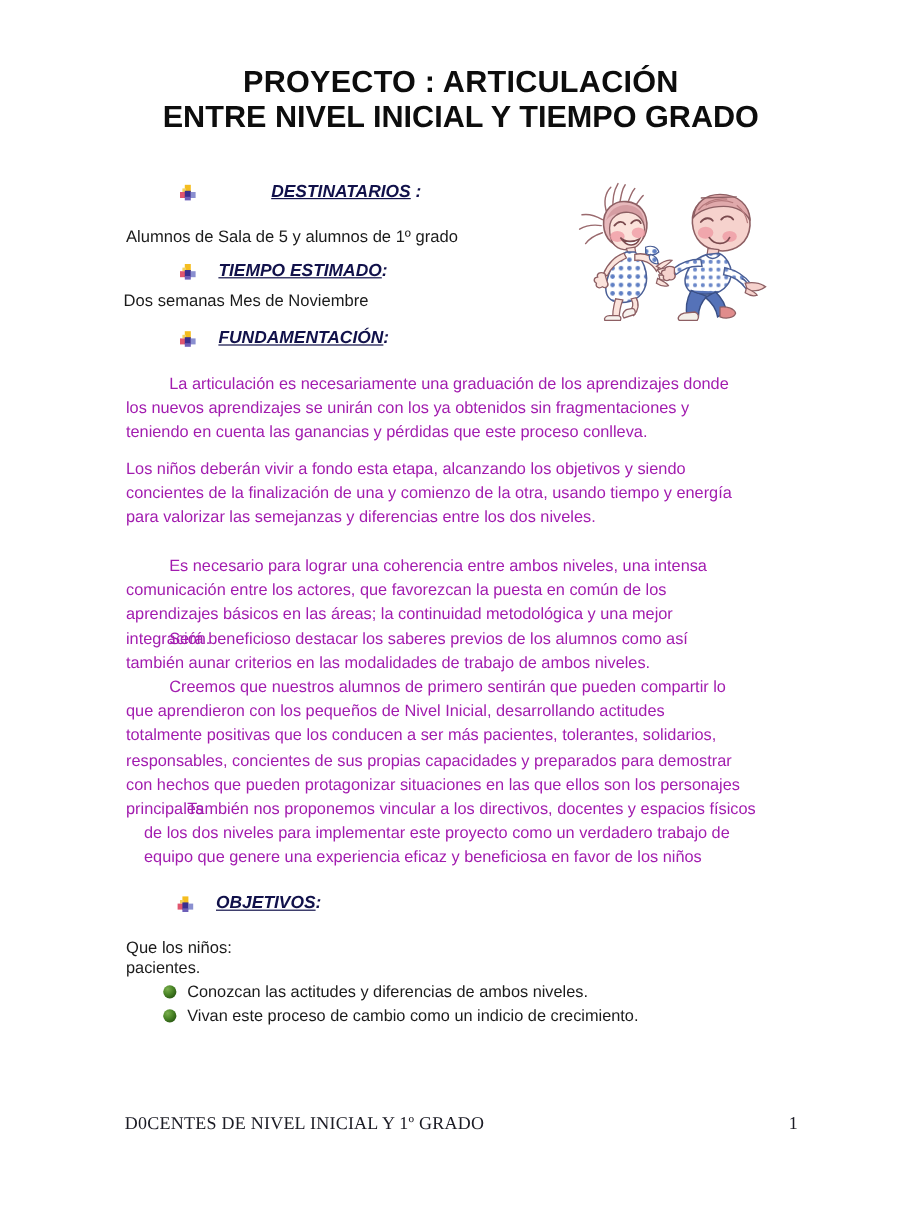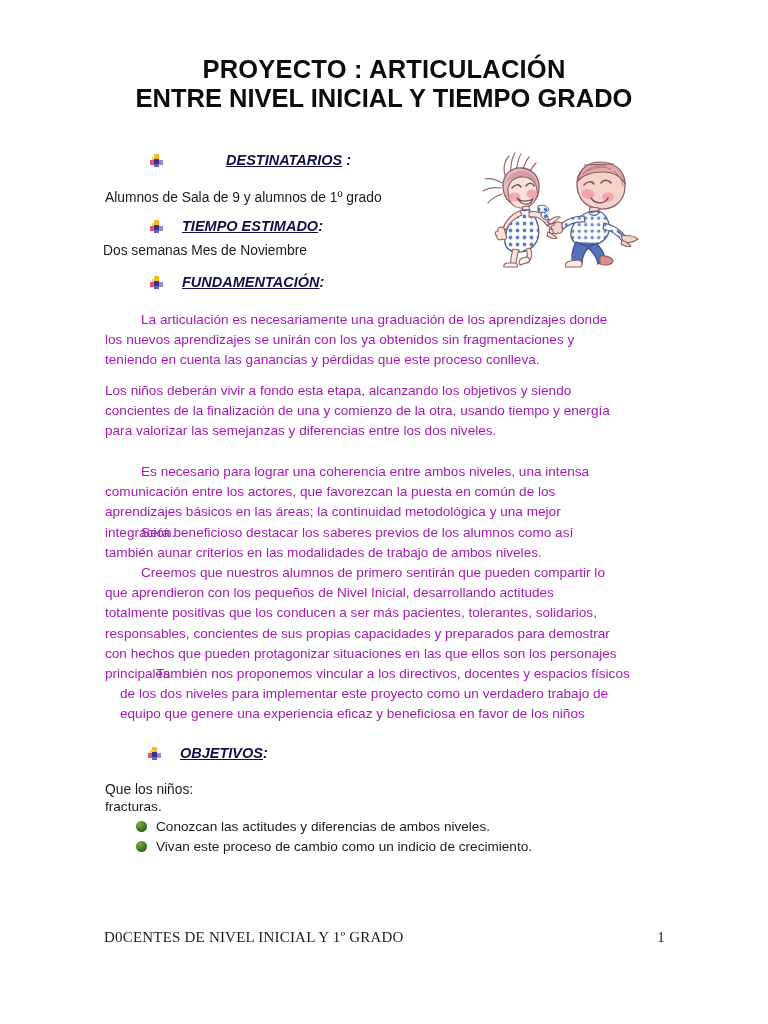--- a/index.html
+++ b/index.html
@@ -277,21 +277,21 @@
     <span class="bullet-cross">
       <i class="c-top"></i>
         <i class="c-tl"></i>
         <i class="c-left"></i>
         <i class="c-right"></i>
         <i class="c-mid"></i>
         <i class="c-bot"></i>
     </span>
     <span class="label"><span class="u">DESTINATARIOS</span><span> :</span></span>
   </div>
-  <div class="plain-line" style="left:105px; top:190px;">Alumnos de Sala de 9 y alumnos de 1º grado</div>
+  <div class="plain-line" style="left:105px; top:190px;">Alumnos de Sala de 5 y alumnos de 1º grado</div>
 
   <div class="section-head" style="left:150px; top:218px;">
     <span class="bullet-cross">
       <i class="c-top"></i>
         <i class="c-tl"></i>
         <i class="c-left"></i>
         <i class="c-right"></i>
         <i class="c-mid"></i>
         <i class="c-bot"></i>
     </span>
@@ -326,21 +326,21 @@
         <i class="c-right"></i>
         <i class="c-mid"></i>
         <i class="c-bot"></i>
     </span>
     <span class="label"><span class="u">OBJETIVOS</span><span>:</span></span>
   </div>
 
   <div class="plain-line" style="left:105px; top:782px;">Que los niños:</div>
 
   <div class="obj-list" style="top:797px;">
-    <div class="obj-item obj-cont">fracturas.</div>
+    <div class="obj-item obj-cont">pacientes.</div>
     <div class="obj-item">
       <span class="ball"></span><span class="txt">Conozcan las actitudes y diferencias de ambos niveles.</span>
     </div>
     <div class="obj-item">
       <span class="ball"></span><span class="txt">Vivan este proceso de cambio como un indicio de crecimiento.</span>
     </div>
   </div>
 
   <div class="footer">
     <span>D0CENTES DE NIVEL INICIAL Y 1º GRADO</span>

